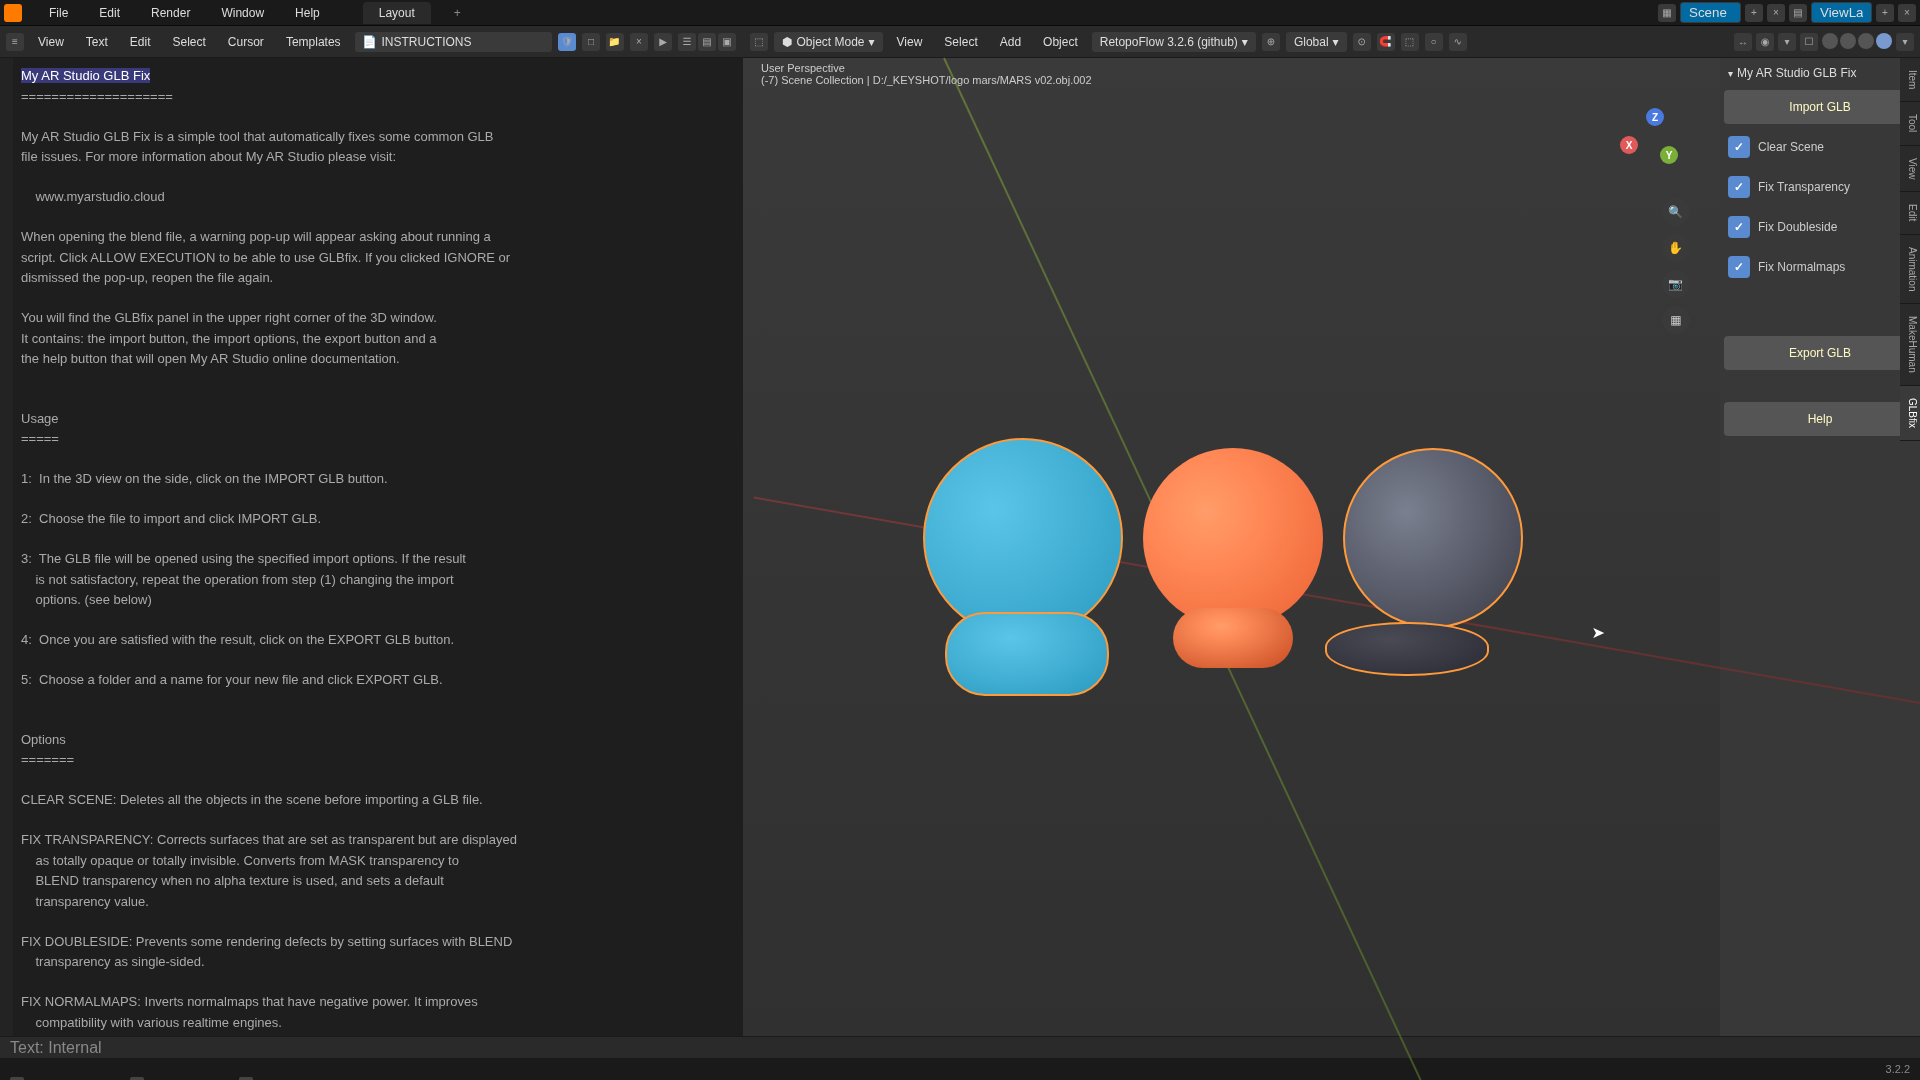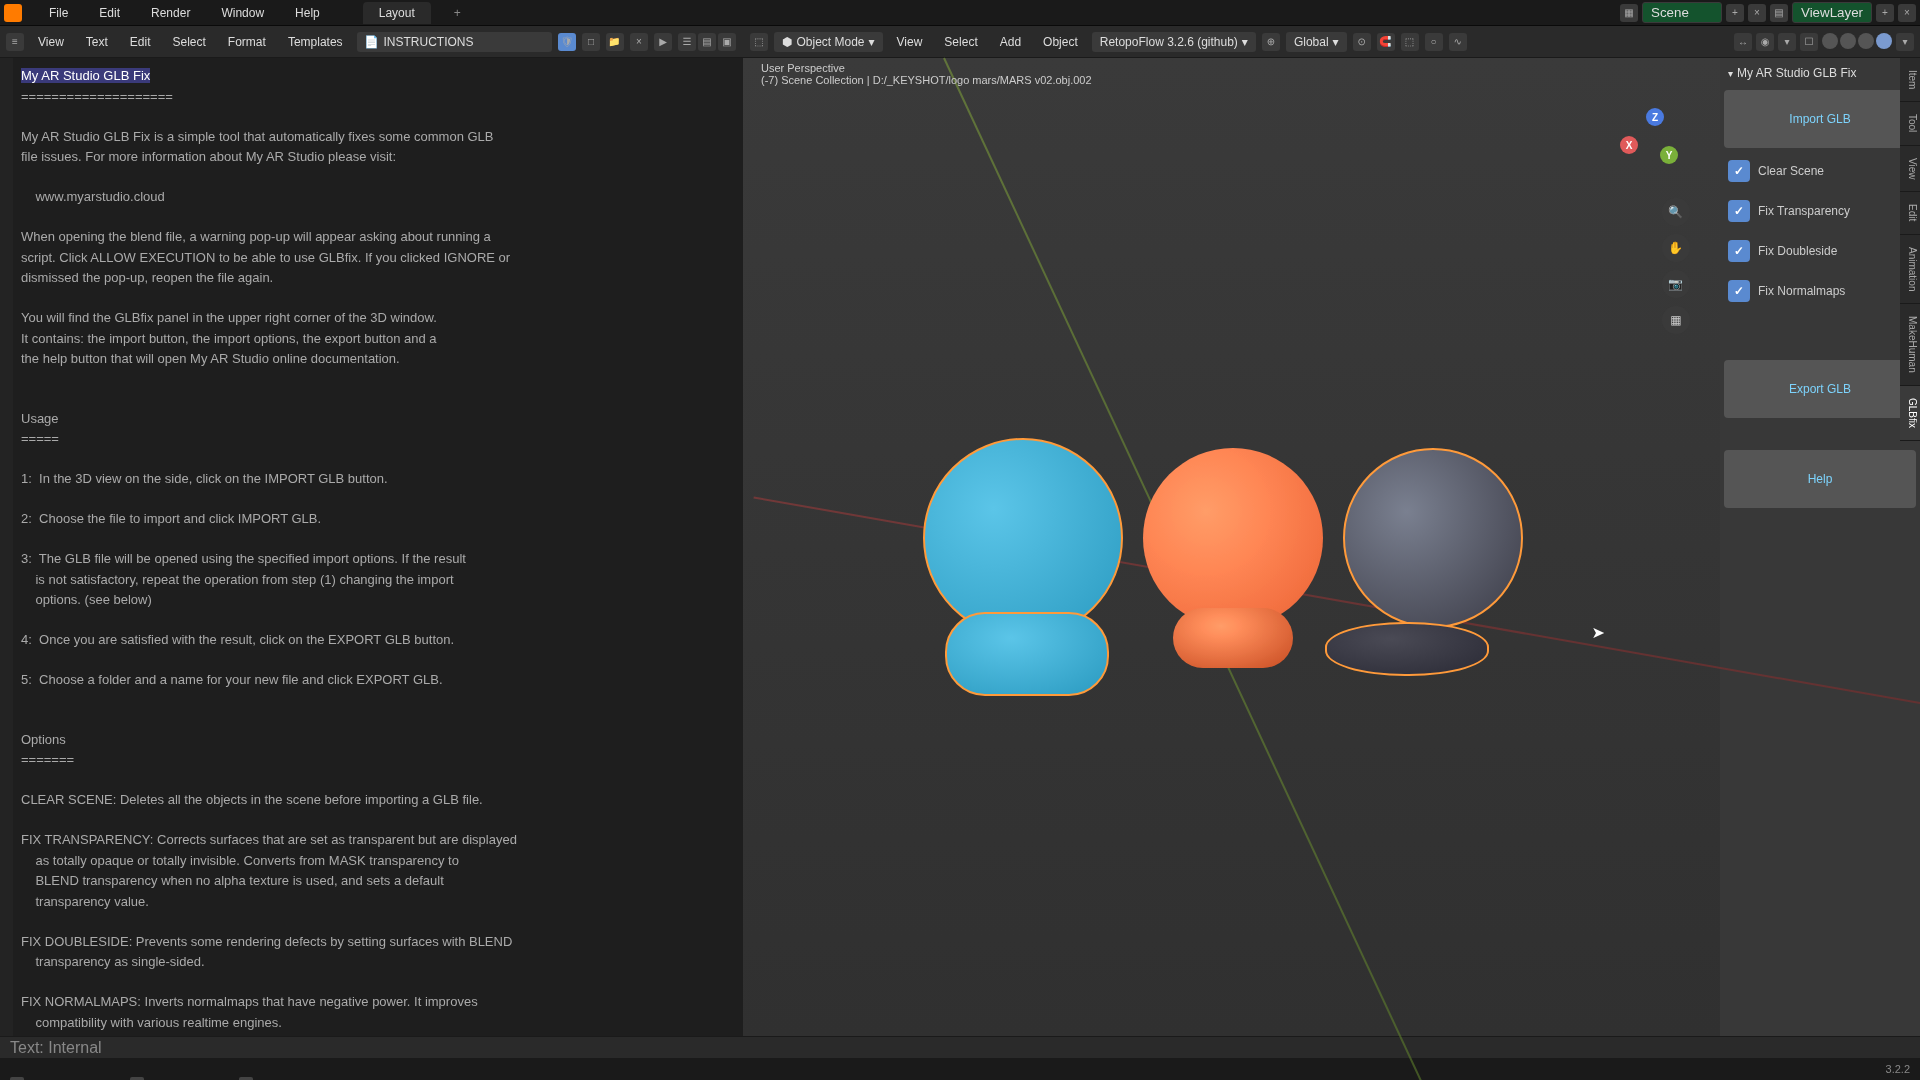--- a/index.html
+++ b/index.html
@@ -4,21 +4,21 @@
 <style>
 * { margin: 0; padding: 0; box-sizing: border-box; font-family: -apple-system, BlinkMacSystemFont, "Segoe UI", sans-serif; }
 body { background: #232323; color: #cccccc; width: 1920px; height: 1080px; overflow: hidden; font-size: 12px; }
 .topbar { height: 26px; background: #1a1a1a; display: flex; align-items: center; padding: 0 4px; border-bottom: 1px solid #0a0a0a; }
 .topbar-left { display: flex; align-items: center; gap: 15px; }
 .logo { width: 18px; height: 18px; background: #ff7b00; border-radius: 3px; margin-right: 4px; }
 .menu-item { padding: 4px 8px; cursor: pointer; color: #ddd; }
 .workspace-tab { padding: 4px 16px; background: #2a2a2a; border-radius: 4px 4px 0 0; margin-left: 20px; color: #ddd; }
 .tab-add { padding: 4px 8px; color: #888; }
 .topbar-right { margin-left: auto; display: flex; align-items: center; gap: 4px; }
-.scene-input, .viewlayer-input { background: #14532d; border: 1px solid #3a3a3a; color: #ddd; padding: 2px 8px; width: 80px; border-radius: 3px; }
+.scene-input, .viewlayer-input { background: #0369a1; border: 1px solid #3a3a3a; color: #ddd; padding: 2px 8px; width: 61px; border-radius: 3px; }
 .secondbar { height: 32px; background: #2a2a2a; display: flex; align-items: center; padding: 0 6px; border-bottom: 1px solid #1a1a1a; gap: 4px; }
 .secondbar .dropdown { background: #3a3a3a; padding: 3px 8px; border-radius: 3px; color: #ddd; display: flex; align-items: center; gap: 4px; }
 .secondbar-right { margin-left: auto; display: flex; gap: 4px; }
 .main-content { display: flex; height: calc(100% - 26px - 32px - 22px - 22px); }
 .left-panel { width: 730px; background: #1e1e1e; display: flex; flex-direction: column; position: relative; margin-left: 13px; }
 .text-editor { flex: 1; padding: 8px; font-family: 'Courier New', monospace; font-size: 13px; color: #aaa; line-height: 1.5; white-space: pre-wrap; overflow-y: auto; }
 .text-editor .highlight { background: #3a3a7a; color: #fff; }
 .viewport-area { flex: 1; background: linear-gradient(180deg, #3a3a3a 0%, #303030 100%); position: relative; display: flex; }
 .viewport-header { position: absolute; top: 0; left: 8px; right: 0; padding: 4px 10px; color: #ccc; font-size: 11px; z-index: 5; }
 .viewport-canvas { flex: 1; position: relative; }
@@ -34,21 +34,21 @@
 .nav-gizmo { position: absolute; top: 50px; right: 30px; width: 70px; height: 70px; }
 .gizmo-axis { position: absolute; width: 18px; height: 18px; border-radius: 50%; display: flex; align-items: center; justify-content: center; font-size: 10px; font-weight: bold; color: #fff; }
 .gizmo-z { background: #4a7ae0; top: 0; left: 26px; }
 .gizmo-y { background: #7ab03a; top: 38px; left: 40px; }
 .gizmo-x { background: #e05a5a; top: 28px; left: 0; }
 .nav-tools { position: absolute; top: 140px; right: 30px; display: flex; flex-direction: column; gap: 8px; }
 .nav-tool { width: 28px; height: 28px; background: rgba(60,60,60,0.6); border-radius: 50%; display: flex; align-items: center; justify-content: center; color: #ccc; cursor: pointer; }
 .side-panel { width: 200px; background: #383838; display: flex; flex-direction: column; padding: 4px; gap: 6px; }
 .panel-header { display: flex; align-items: center; gap: 4px; padding: 4px; color: #ddd; font-size: 12px; }
 .panel-header::before { content: '▾'; font-size: 10px; }
-.panel-button { background: #555; color: #7dd3fc; padding: 22px; border-radius: 4px; text-align: center; cursor: pointer; }
+.panel-button { background: #555; color: #fef9c3; padding: 10px; border-radius: 4px; text-align: center; cursor: pointer; }
 .checkbox-row { display: flex; align-items: center; gap: 8px; padding: 6px 4px; }
 .checkbox { width: 22px; height: 22px; background: #5a8ad0; border-radius: 4px; display: flex; align-items: center; justify-content: center; color: #fff; font-weight: bold; }
 .vert-tabs { position: absolute; right: 0; top: 58px; width: 20px; display: flex; flex-direction: column; background: #2a2a2a; }
 .vert-tab { writing-mode: vertical-rl; padding: 12px 2px; font-size: 10px; color: #aaa; border-bottom: 1px solid #1a1a1a; cursor: pointer; }
 .vert-tab.active { background: #3a3a3a; color: #fff; }
 .bottom-bar { height: 22px; background: #2a2a2a; display: flex; align-items: center; padding: 0 10px; color: #888; font-size: 16px; border-top: 1px solid #1a1a1a; }
 .status-bar { height: 22px; background: #1a1a1a; display: flex; align-items: center; padding: 0 10px; color: #888; font-size: 11px; gap: 30px; }
 .status-item { display: flex; align-items: center; gap: 6px; margin-top: 29px; }
 .status-icon { width: 14px; height: 14px; background: #444; border-radius: 2px; }
 .version { margin-left: auto; }
@@ -85,21 +85,21 @@
 </div>
 
 <div class="secondbar">
 
   <div style="display:flex; width:730px; gap:6px; align-items:center;">
     <div class="top-icon">≡</div>
     <div class="menu-item">View</div>
     <div class="menu-item">Text</div>
     <div class="menu-item">Edit</div>
     <div class="menu-item">Select</div>
-    <div class="menu-item">Format</div>
+    <div class="menu-item">Cursor</div>
     <div class="menu-item">Templates</div>
     <div class="dropdown" style="flex:1">
       <span>📄</span>
       <span>INSTRUCTIONS</span>
     </div>
     <div class="top-icon" style="background:#5a8ad0">🛡</div>
     <div class="top-icon">□</div>
     <div class="top-icon">📁</div>
     <div class="top-icon">×</div>
     <div class="top-icon">▶</div>

